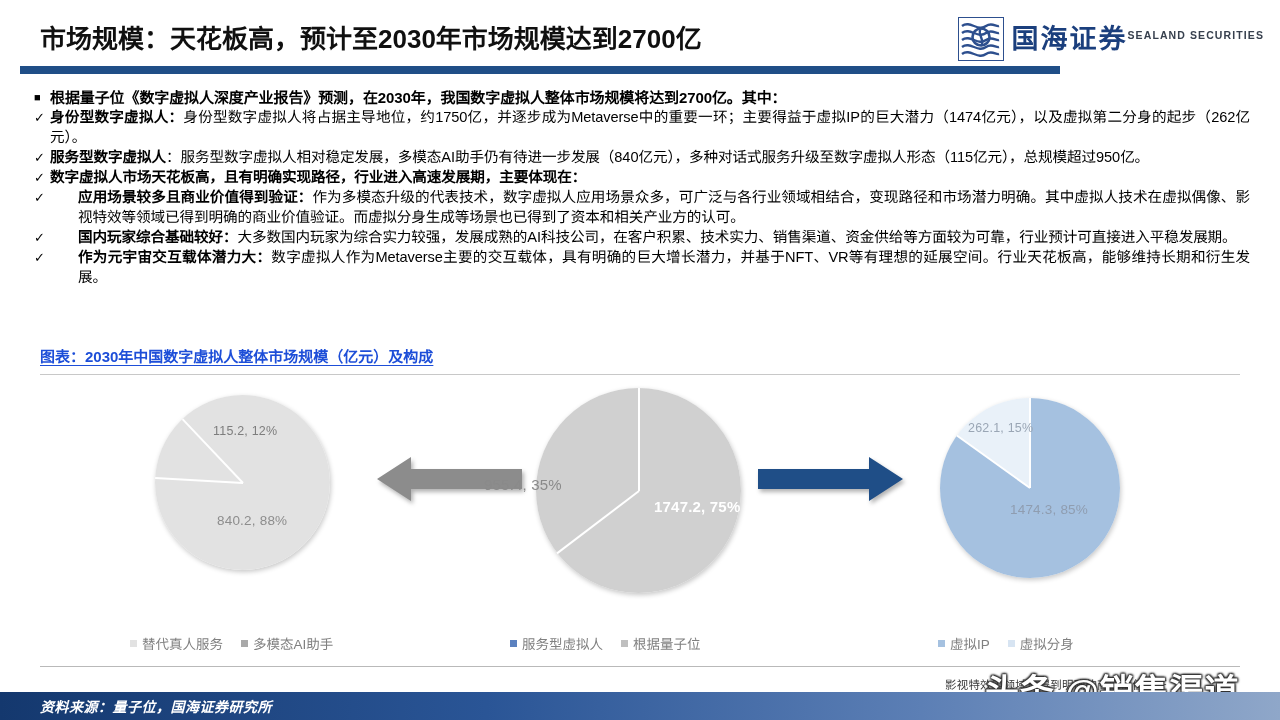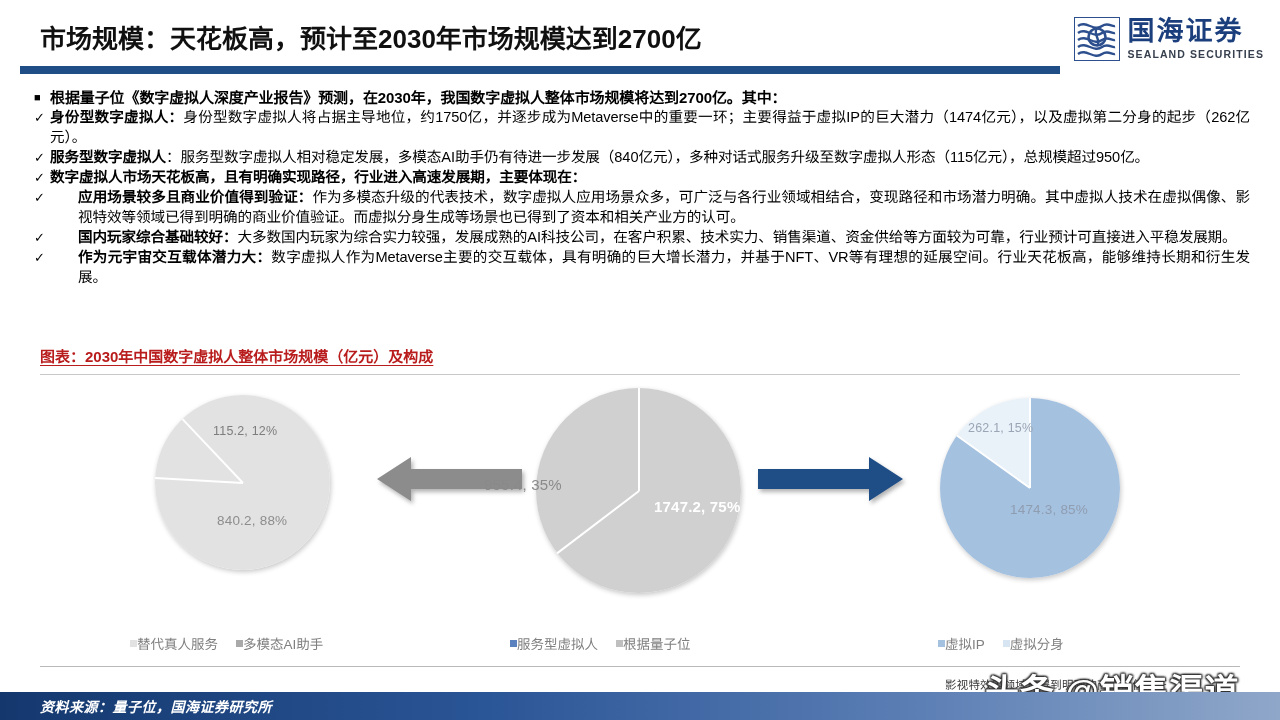--- a/index.html
+++ b/index.html
@@ -17,21 +17,21 @@
     position:absolute;left:40px;top:18px;
     font-size:26px;font-weight:bold;letter-spacing:0px;
     color:#101010;white-space:nowrap;
   }
   .title-rule{
     position:absolute;left:20px;top:66px;width:1040px;height:8px;
     background:#1f4e87;
   }
   .logo{position:absolute;right:16px;top:14px;height:50px;display:flex;align-items:center;gap:8px;}
   .logo-mark{width:46px;height:44px;}
-  .logo-words{display:flex;flex-direction:column;line-height:1;}
+  .logo-words{display:flex;flex-direction:row;line-height:1;}
   .logo-cn{font-size:27px;font-weight:bold;color:#1b3f7d;letter-spacing:2px;}
   .logo-en{font-size:10.5px;font-weight:bold;color:#37404e;letter-spacing:1.1px;margin-top:4px;}
 
   
   .content{position:absolute;left:34px;top:88px;width:1218px;}
   .lv1,.lv2,.lv3{display:flex;align-items:flex-start;}
   .lv1{margin-bottom:1px;}
   .marker{flex:0 0 auto;color:#000;}
   .sq{width:16px;font-size:11px;line-height:19px;}
   .ck{width:16px;font-size:13px;line-height:19px;}
@@ -40,37 +40,37 @@
   .b{font-weight:bold;}
   .lv1 .txt{font-weight:bold;font-size:15px;}
   .lv2{margin-top:1px;}
   .lv3{margin-top:1px;}
   .lv2 .txt,.lv3 .txt{padding-right:2px;}
   .ind2{padding-left:14px;}
 
   
   .exhibit-title{
     position:absolute;left:40px;top:345px;
-    font-size:15px;font-weight:bold;color:#b91c1c;
+    font-size:15px;font-weight:bold;color:#1d4ed8;
     text-decoration:underline;text-underline-offset:3px;
   }
   .exhibit-rule{position:absolute;left:40px;top:374px;width:1200px;height:1px;background:#c8c8c8;}
   .chartzone{position:absolute;left:40px;top:380px;width:1200px;height:280px;}
 
   
   .pie-wrap{position:absolute;}
   .pie{position:relative;border-radius:50%;
        box-shadow:1px 2px 5px rgba(0,0,0,0.22);}
   .pie .sep{position:absolute;background:#fff;transform-origin:0 50%;height:2px;}
   .plabel{position:absolute;font-size:13.5px;white-space:nowrap;letter-spacing:0.2px;}
   .plabel.small{font-size:12.5px;text-align:center;line-height:16px;}
 
   
   .legend{position:absolute;display:flex;gap:18px;align-items:center;font-size:13.5px;color:#808080;}
-  .lg-item{display:flex;align-items:center;white-space:nowrap;}
+  .lg-item{display:flex;align-items:center;gap:5px;white-space:nowrap;}
   .lg-sw{width:7px;height:7px;display:inline-block;}
 
   
   .arrow{position:absolute;filter:drop-shadow(2px 3px 2px rgba(0,0,0,0.3));}
 
   
   .foot-rule{position:absolute;left:40px;top:666px;width:1200px;height:1px;background:#b9b9b9;}
   .disclaimer{
     position:absolute;left:945px;top:676px;
     font-size:11.5px;color:#3a3a3a;white-space:nowrap;letter-spacing:0.2px;

